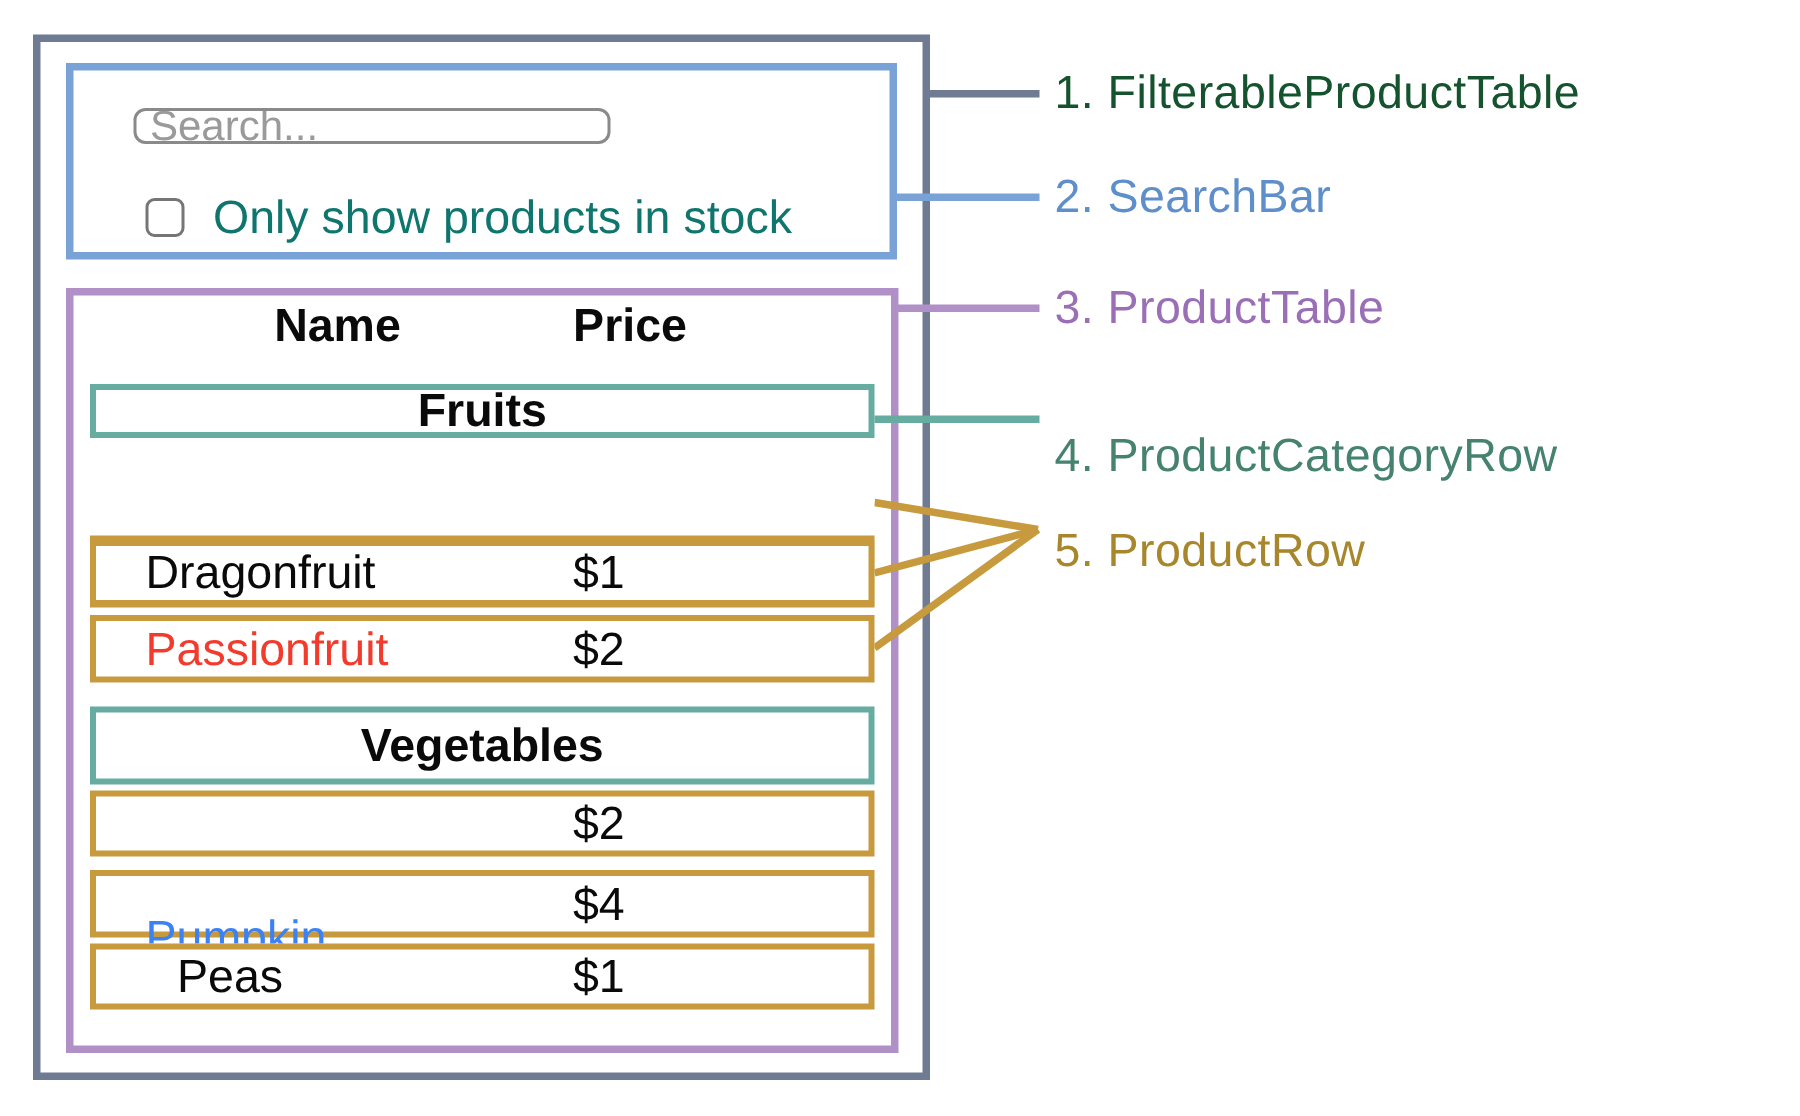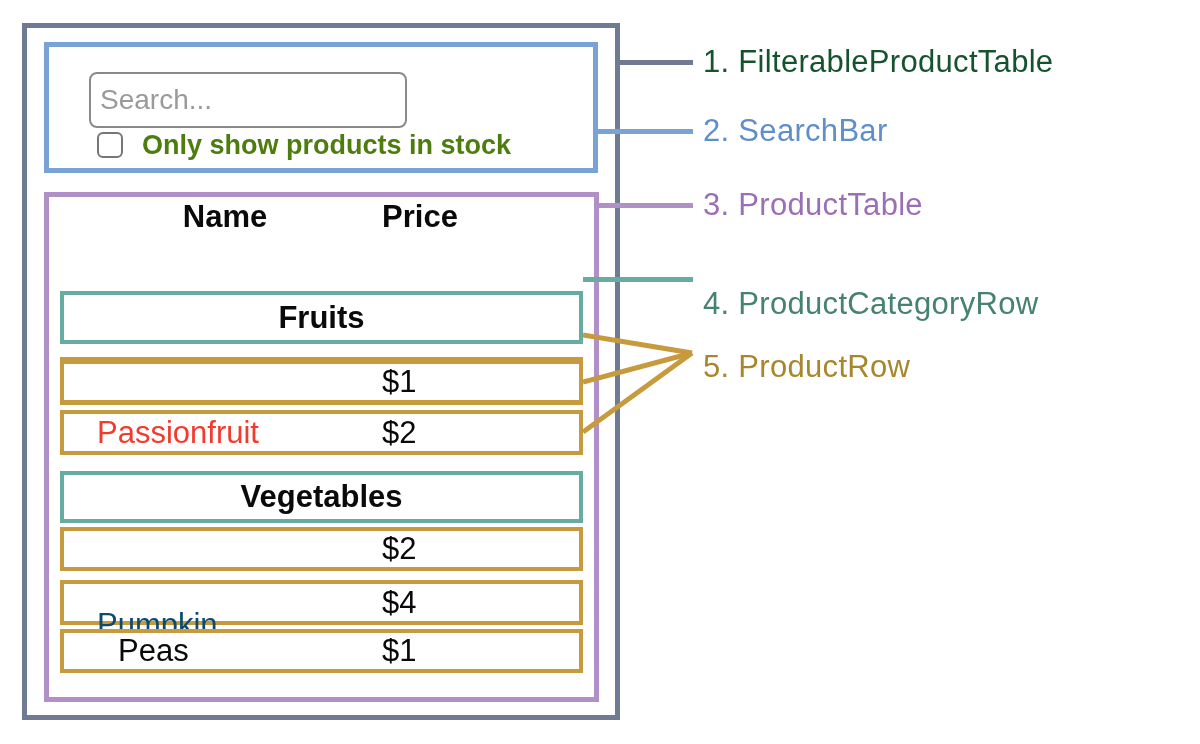--- a/index.html
+++ b/index.html
@@ -9,30 +9,30 @@
   }
   .abs{position:absolute;box-sizing:border-box;}
 
   
   .outer-box{left:22px;top:23px;width:598px;height:697px;border:5px solid #6e7b93;background:#fff;}
   .searchbar-box{left:44px;top:42px;width:554px;height:131px;border:5px solid #79a2d6;background:#fff;}
   .producttable-box{left:44px;top:192px;width:555px;height:510px;border:5px solid #b18fc7;background:#fff;}
 
   
   .search-input{
-    left:89px;top:72px;width:318px;height:56px;border:2px solid #8a8a8a;border-radius:8px;
+    left:89px;top:72px;width:318px;height:24px;border:2px solid #8a8a8a;border-radius:8px;
     font-family:"Liberation Sans","DejaVu Sans",sans-serif;font-size:28px;color:#333;
     padding:0 0 0 9px;outline:none;background:#fff;
   }
   .search-input::placeholder{color:#9a9a9a;opacity:1;}
   .stock-checkbox{
     left:97px;top:132px;width:26px;height:26px;margin:0;
     -webkit-appearance:none;appearance:none;border:2px solid #767676;border-radius:6px;background:#fff;
   }
-  .stock-label{left:142px;top:128px;height:34px;line-height:34px;font-size:27px;color:#4d7c0f;white-space:nowrap;font-weight:bold;}
+  .stock-label{left:142px;top:128px;height:34px;line-height:34px;font-size:31px;color:#0f766e;white-space:nowrap;}
 
   
   .col-header{top:201px;height:32px;line-height:32px;font-size:31px;font-weight:bold;color:#0a0a0a;text-align:center;}
   .col-header.name{left:150px;width:150px;}
   .col-header.price{left:345px;width:150px;}
 
   .category-row{
     left:60px;width:523px;border:4px solid #66aca0;background:#fff;
     font-size:31px;font-weight:bold;color:#0a0a0a;text-align:center;
     display:flex;align-items:center;justify-content:center;
@@ -61,41 +61,42 @@
 
   <div class="abs searchbar-box"></div>
   <input class="abs search-input" type="text" placeholder="Search..." style="">
   <input class="abs stock-checkbox" type="checkbox" style="">
   <div class="abs stock-label">Only show products in stock</div>
 
   <div class="abs producttable-box"></div>
   <div class="abs col-header price">Price</div>
   <div class="abs col-header name">Name</div>
 
-  <div class="abs category-row" style="top:256px;height:53px;margin-top:35px;">Fruits</div>
+  <div class="abs category-row" style="top:256px;height:36px;">Fruits</div>
 
   <div class="abs product-row" style="top:313px;height:48px;margin-top:44px;">
     <span class="pname" style="color: rgb(10, 10, 10);">Apple</span>
     <span class="pprice">$1</span>
   </div>
   <div class="abs product-row" style="top:360px;height:44px;">
+    <span class="pname" style="color: rgb(10, 10, 10);">Dragonfruit</span>
     <span class="pprice">$1</span>
   </div>
   <div class="abs product-row" style="top:410px;height:45px;">
     <span class="pname" style="color: rgb(242, 59, 44);">Passionfruit</span>
     <span class="pprice">$2</span>
   </div>
 
   <div class="abs category-row" style="top:471px;height:52px;">Vegetables</div>
 
   <div class="abs product-row" style="top:527px;height:44px;">
     <span class="pprice">$2</span>
   </div>
   <div class="abs product-row" style="top:580px;height:45px;">
-    <span class="pname" style="color: #0c4a6e; margin-top: 44px;">Pumpkin</span>
+    <span class="pname" style="color: #3b82f6; margin-top: 44px;">Pumpkin</span>
     <span class="pprice">$4</span>
   </div>
   <div class="abs product-row" style="top:629px;height:44px;padding-left:21px;">
     <span class="pname" style="color: rgb(10, 10, 10);">Peas</span>
     <span class="pprice">$1</span>
   </div>
 
   <div class="abs conn slate" style="left:617px;top:60px;width:76px;"></div>
   <div class="abs conn blue" style="left:597px;top:129px;width:96px;"></div>
   <div class="abs conn purple" style="left:597px;top:203px;width:96px;"></div>

